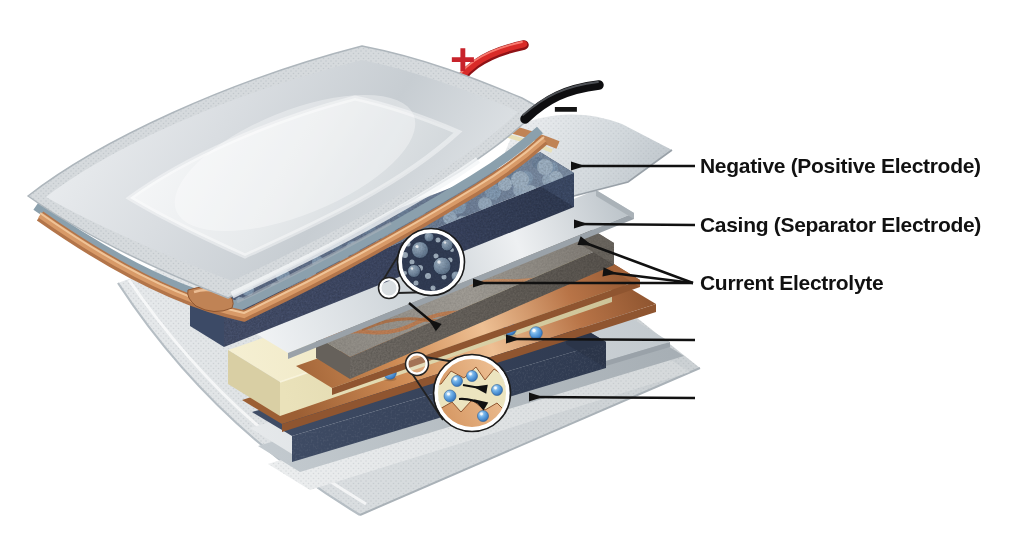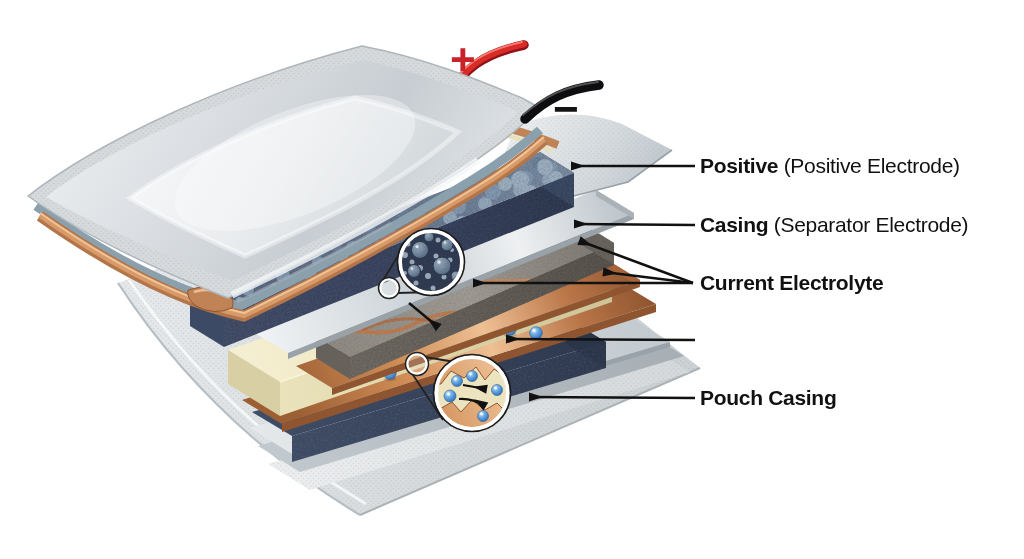--- a/index.html
+++ b/index.html
@@ -2,21 +2,21 @@
 <html><head>
 <meta charset="utf-8">
 <style>
   html,body{margin:0;padding:0;background:#fff;}
   .canvas{position:relative;width:1024px;height:559px;background:#fff;overflow:hidden;
           font-family:"Liberation Sans",sans-serif;}
   .canvas svg{position:absolute;left:0;top:0;}
   .lbl{position:absolute;left:700px;white-space:nowrap;font-size:21px;line-height:26px;
        color:#111;letter-spacing:-0.3px;}
   .lbl .b{font-weight:700;}
-  .lbl .r{font-weight:400;}
+  .lbl .r{font-weight:700;}
 </style>
 </head>
 <body>
 
 <div class="canvas">
 <svg width="1024" height="559" viewBox="0 0 1024 559">
   <defs>
     <linearGradient id="gPouch" gradientUnits="userSpaceOnUse" x1="60" y1="60" x2="420" y2="300">
       <stop offset="0" stop-color="#f0f2f4"></stop>
           <stop offset=".4" stop-color="#d9dde1"></stop>
@@ -431,24 +431,21 @@
     <line x1="695" y1="225" x2="575" y2="224" marker-end="url(#ah)"></line>
     <line x1="693" y1="283" x2="580" y2="241" marker-end="url(#ah)"></line>
     <line x1="693" y1="283" x2="604" y2="272" marker-end="url(#ah)"></line>
     <line x1="693" y1="283" x2="474" y2="283" marker-end="url(#ah)"></line>
     <line x1="695" y1="340" x2="507" y2="339" marker-end="url(#ah)"></line>
     <line x1="695" y1="398" x2="530" y2="397" marker-end="url(#ah)"></line>
   </g>
 </svg>
 
 <div class="lbl" style="top:153px">
-  <span class="b">Positive</span><span class="r"> (Positive Electrode)</span>
+  <span class="b">Negative</span><span class="r"> (Positive Electrode)</span>
 </div>
 <div class="lbl" style="top:212px">
   <span class="b">Casing</span><span class="r"> (Separator Electrode)</span>
 </div>
 <div class="lbl" style="top:270px">
   <span class="b">Current Electrolyte</span><span class="r"></span>
 </div>
-<div class="lbl" style="top:385px">
-  <span class="b">Pouch Casing</span><span class="r"></span>
 </div>
-</div>
 
 </body></html>

